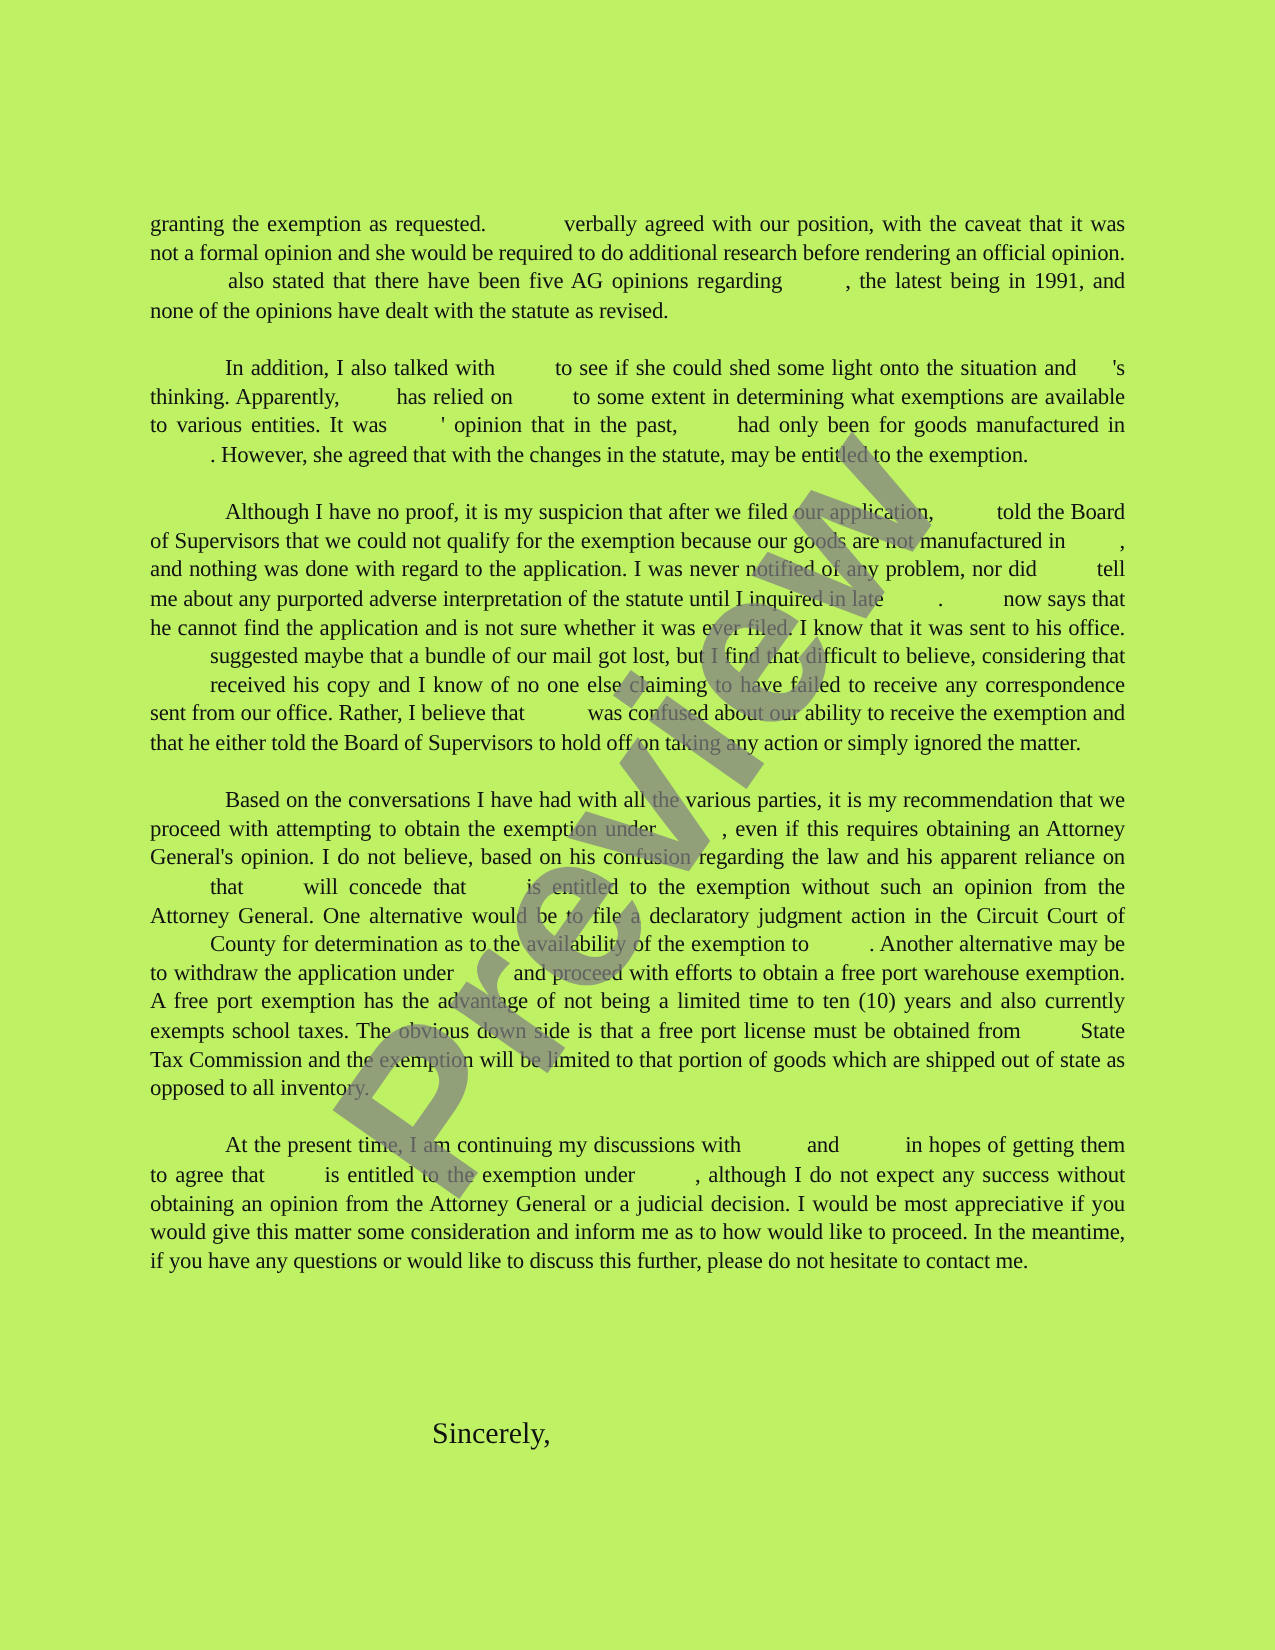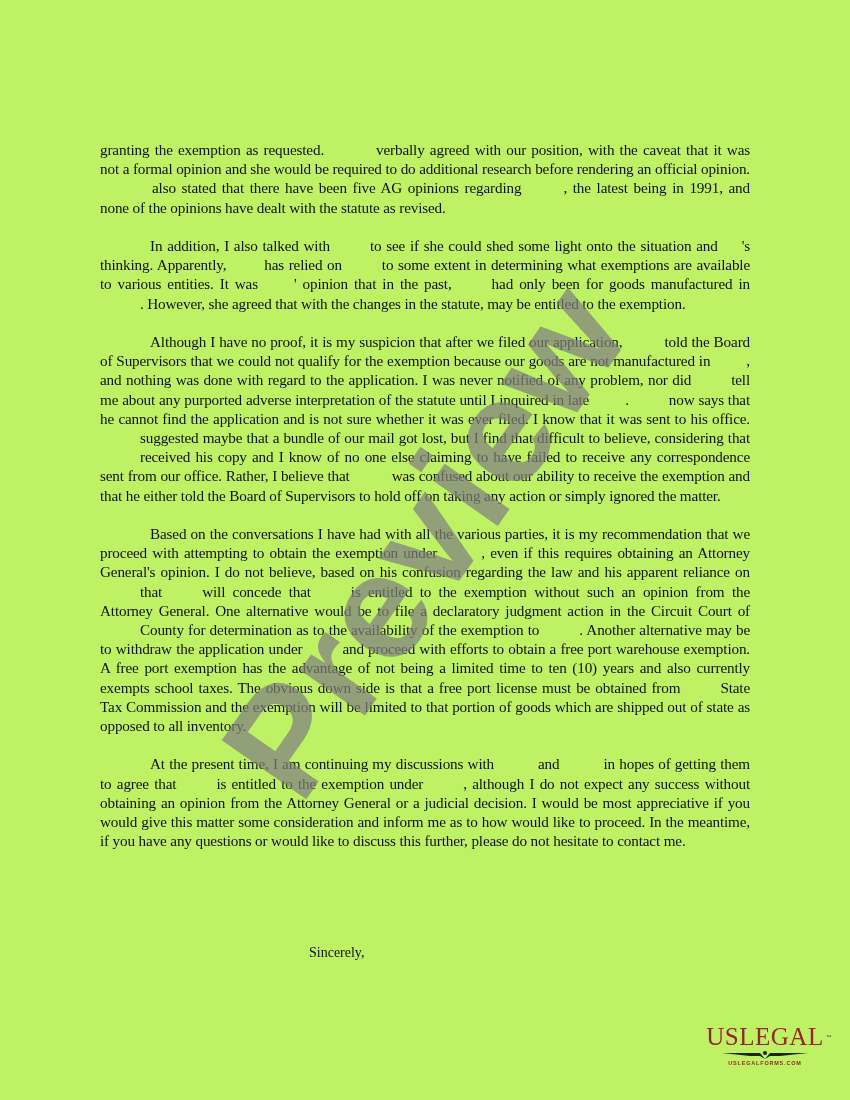--- a/index.html
+++ b/index.html
@@ -9,22 +9,22 @@
   }
   .body-text {
     position: absolute; left: 100px; top: 140px; width: 650px;
     font-family: "Liberation Serif", serif;
     font-size: 15.2px; line-height: 19.2px; color: #111;
     text-align: justify; letter-spacing: -0.15px;
   }
   .body-text p { margin: 0 0 19.2px 0; }
   .body-text p.indent { text-indent: 50px; }
   .closing {
-    position: absolute; left: 309px; top: 945px;
-    font-family: "Liberation Serif", serif; font-size: 14px; color: #111;
+    position: absolute; left: 288px; top: 945px;
+    font-family: "Liberation Serif", serif; font-size: 20px; color: #111;
   }
   .blank { display: inline-block; }
   .watermark {
     position: absolute; left: 425px; top: 540px;
     transform: translate(-50%, -50%) rotate(-55deg);
     font-family: "Liberation Sans", sans-serif; font-weight: bold;
     font-size: 150px; color: rgba(128,128,128,0.72);
     white-space: nowrap; letter-spacing: 2px; pointer-events: none;
   }
   .logo {
@@ -60,24 +60,13 @@
     </p>
     <p class="indent">
       <span>At the present time, I am continuing my discussions with</span><span class="blank" style="width:44px"></span><span>and</span><span class="blank" style="width:44px"></span><span>in hopes of getting them to agree that</span><span class="blank" style="width:40px"></span><span>is entitled to the exemption under</span><span class="blank" style="width:40px"></span><span>, although I do not expect any success without obtaining an opinion from the Attorney General or a judicial decision.  I would be most appreciative if you would give this matter some consideration and inform me as to how would like to proceed.  In the meantime, if you have any questions or would like to discuss this further, please do not hesitate to contact me.</span>
     </p>
   </div>
 
   <div class="closing">Sincerely,</div>
 
   <div class="watermark">Preview</div>
 
-  <div class="logo">
-    <div class="logo-main">
-      <span>USLEGAL</span>
-      <span class="logo-tm">™</span>
-    </div>
-    <svg class="logo-wings" width="90" height="10" viewBox="0 0 90 10">
-      <path d="M2 3 L40 3 L45 9 L50 3 L88 3 L60 6 L50 6 L45 9 L40 6 L30 6 Z" fill="#222"></path>
-      <circle cx="45" cy="3" r="2" fill="#222"></circle>
-    </svg>
-    <div class="logo-url">USLEGALFORMS.COM</div>
-  </div>
 </div>
 
 </body></html>

